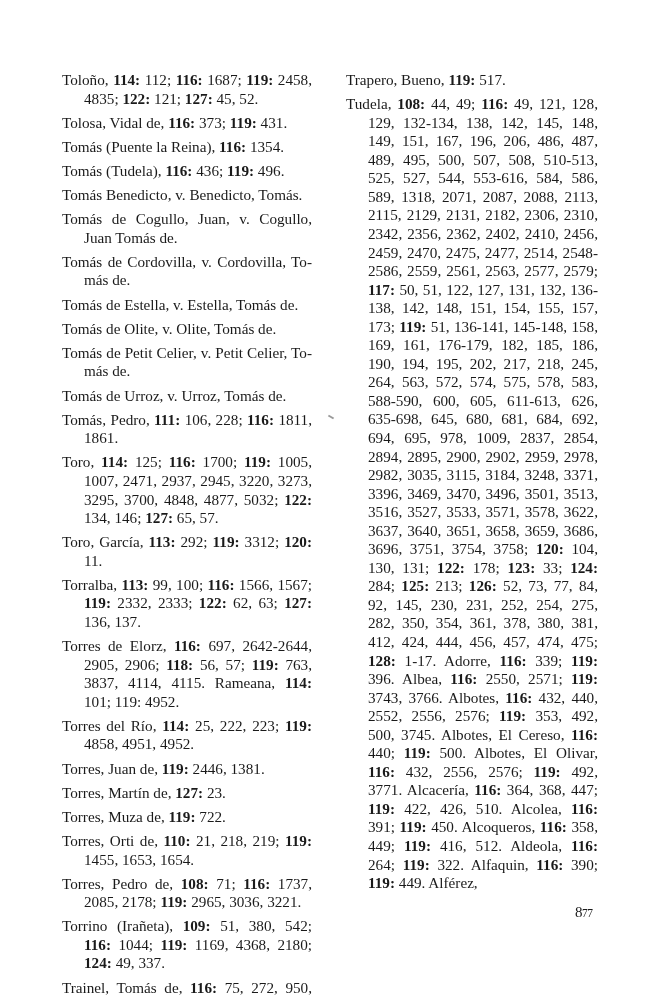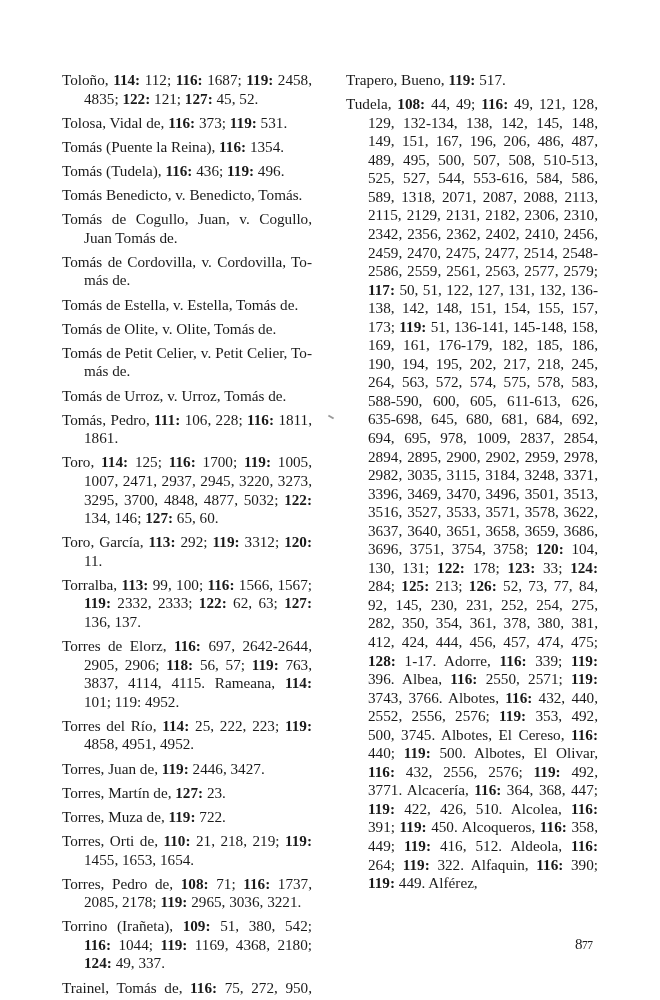--- a/index.html
+++ b/index.html
@@ -36,57 +36,56 @@
       margin: 0 0 5.6px 0;
       hyphens: manual;
     }
     .entry b { font-weight: bold; }
     .page-number {
       position: absolute;
       left: 575px;
       top: 904px;
       font-size: 15px;
       letter-spacing: -0.5px;
-      margin-top: 32px;
     }
     .page-number .osf { font-size: 11.5px; }
     .scan-mark {
       position: absolute;
       left: 328px;
       top: 416px;
       width: 6px;
       height: 2px;
       background: #555;
       transform: rotate(30deg);
       opacity: 0.6;
     }
   </style>
 </head>
 <body>
 
 <div class="page">
   <div class="column" id="col-left">
       <p class="entry"><span>Toloño, </span><b>114:</b><span> 112; </span><b>116:</b><span> 1687; </span><b>119:</b><span> 2458, 4835; </span><b>122:</b><span> 121; </span><b>127:</b><span> 45, 52.</span></p>
-      <p class="entry"><span>Tolosa, Vidal de, </span><b>116:</b><span> 373; </span><b>119:</b><span> 531.</span></p>
+      <p class="entry"><span>Tolosa, Vidal de, </span><b>116:</b><span> 373; </span><b>119:</b><span> 431.</span></p>
       <p class="entry"><span>Tomás (Puente la Reina), </span><b>116:</b><span> 1354.</span></p>
       <p class="entry"><span>Tomás (Tudela), </span><b>116:</b><span> 436; </span><b>119:</b><span> 496.</span></p>
       <p class="entry"><span>Tomás Benedicto, v. Benedicto, Tomás.</span></p>
       <p class="entry"><span>Tomás de Cogullo, Juan, v. Cogullo, Juan Tomás de.</span></p>
       <p class="entry"><span>Tomás de Cordovilla, v. Cordovilla, To­más de.</span></p>
       <p class="entry"><span>Tomás de Estella, v. Estella, Tomás de.</span></p>
       <p class="entry"><span>Tomás de Olite, v. Olite, Tomás de.</span></p>
       <p class="entry"><span>Tomás de Petit Celier, v. Petit Celier, To­más de.</span></p>
       <p class="entry"><span>Tomás de Urroz, v. Urroz, Tomás de.</span></p>
       <p class="entry"><span>Tomás, Pedro, </span><b>111:</b><span> 106, 228; </span><b>116:</b><span> 1811, 1861.</span></p>
-      <p class="entry"><span>Toro, </span><b>114:</b><span> 125; </span><b>116:</b><span> 1700; </span><b>119:</b><span> 1005, 1007, 2471, 2937, 2945, 3220, 3273, 3295, 3700, 4848, 4877, 5032; </span><b>122:</b><span> 134, 146; </span><b>127:</b><span> 65, 60.</span></p>
+      <p class="entry"><span>Toro, </span><b>114:</b><span> 125; </span><b>116:</b><span> 1700; </span><b>119:</b><span> 1005, 1007, 2471, 2937, 2945, 3220, 3273, 3295, 3700, 4848, 4877, 5032; </span><b>122:</b><span> 134, 146; </span><b>127:</b><span> 65, 57.</span></p>
       <p class="entry"><span>Toro, García, </span><b>113:</b><span> 292; </span><b>119:</b><span> 3312; </span><b>120:</b><span> 11.</span></p>
       <p class="entry"><span>Torralba, </span><b>113:</b><span> 99, 100; </span><b>116:</b><span> 1566, 1567; </span><b>119:</b><span> 2332, 2333; </span><b>122:</b><span> 62, 63; </span><b>127:</b><span> 136, 137.</span></p>
       <p class="entry"><span>Torres de Elorz, </span><b>116:</b><span> 697, 2642-2644, 2905, 2906; </span><b>118:</b><span> 56, 57; </span><b>119:</b><span> 763, 3837, 4114, 4115. Rameana, </span><b>114:</b><span> 101; 119: 4952.</span></p>
       <p class="entry"><span>Torres del Río, </span><b>114:</b><span> 25, 222, 223; </span><b>119:</b><span> 4858, 4951, 4952.</span></p>
-      <p class="entry"><span>Torres, Juan de, </span><b>119:</b><span> 2446, 3427.</span></p>
+      <p class="entry"><span>Torres, Juan de, </span><b>119:</b><span> 2446, 1381.</span></p>
       <p class="entry"><span>Torres, Martín de, </span><b>127:</b><span> 23.</span></p>
       <p class="entry"><span>Torres, Muza de, </span><b>119:</b><span> 722.</span></p>
       <p class="entry"><span>Torres, Orti de, </span><b>110:</b><span> 21, 218, 219; </span><b>119:</b><span> 1455, 1653, 1654.</span></p>
       <p class="entry"><span>Torres, Pedro de, </span><b>108:</b><span> 71; </span><b>116:</b><span> 1737, 2085, 2178; </span><b>119:</b><span> 2965, 3036, 3221.</span></p>
       <p class="entry"><span>Torrino (Irañeta), </span><b>109:</b><span> 51, 380, 542; </span><b>116:</b><span> 1044; </span><b>119:</b><span> 1169, 4368, 2180; </span><b>124:</b><span> 49, 337.</span></p>
       <p class="entry"><span>Trainel, Tomás de, </span><b>116:</b><span> 75, 272, 950, 2380, 2492, 2846; </span><b>117:</b><span> 76; </span><b>118:</b><span> 225; </span><b>119:</b></p>
     </div>
   <div class="column" id="col-right">
       <p class="entry"><span>Trapero, Bueno, </span><b>119:</b><span> 517.</span></p>
       <p class="entry"><span>Tudela, </span><b>108:</b><span> 44, 49; </span><b>116:</b><span> 49, 121, 128, 129, 132-134, 138, 142, 145, 148, 149, 151, 167, 196, 206, 486, 487, 489, 495, 500, 507, 508, 510-513, 525, 527, 544, 553-616, 584, 586, 589, 1318, 2071, 2087, 2088, 2113, 2115, 2129, 2131, 2182, 2306, 2310, 2342, 2356, 2362, 2402, 2410, 2456, 2459, 2470, 2475, 2477, 2514, 2548-2586, 2559, 2561, 2563, 2577, 2579; </span><b>117:</b><span> 50, 51, 122, 127, 131, 132, 136-138, 142, 148, 151, 154, 155, 157, 173; </span><b>119:</b><span> 51, 136-141, 145-148, 158, 169, 161, 176-179, 182, 185, 186, 190, 194, 195, 202, 217, 218, 245, 264, 563, 572, 574, 575, 578, 583, 588-590, 600, 605, 611-613, 626, 635-698, 645, 680, 681, 684, 692, 694, 695, 978, 1009, 2837, 2854, 2894, 2895, 2900, 2902, 2959, 2978, 2982, 3035, 3115, 3184, 3248, 3371, 3396, 3469, 3470, 3496, 3501, 3513, 3516, 3527, 3533, 3571, 3578, 3622, 3637, 3640, 3651, 3658, 3659, 3686, 3696, 3751, 3754, 3758; </span><b>120:</b><span> 104, 130, 131; </span><b>122:</b><span> 178; </span><b>123:</b><span> 33; </span><b>124:</b><span> 284; </span><b>125:</b><span> 213; </span><b>126:</b><span> 52, 73, 77, 84, 92, 145, 230, 231, 252, 254, 275, 282, 350, 354, 361, 378, 380, 381, 412, 424, 444, 456, 457, 474, 475; </span><b>128:</b><span> 1-17. Adorre, </span><b>116:</b><span> 339; </span><b>119:</b><span> 396. Albea, </span><b>116:</b><span> 2550, 2571; </span><b>119:</b><span> 3743, 3766. Albotes, </span><b>116:</b><span> 432, 440, 2552, 2556, 2576; </span><b>119:</b><span> 353, 492, 500, 3745. Albotes, El Cereso, </span><b>116:</b><span> 440; </span><b>119:</b><span> 500. Albotes, El Olivar, </span><b>116:</b><span> 432, 2556, 2576; </span><b>119:</b><span> 492, 3771. Alcacería, </span><b>116:</b><span> 364, 368, 447; </span><b>119:</b><span> 422, 426, 510. Alcolea, </span><b>116:</b><span> 391; </span><b>119:</b><span> 450. Alcoqueros, </span><b>116:</b><span> 358, 449; </span><b>119:</b><span> 416, 512. Al­deola, </span><b>116:</b><span> 264; </span><b>119:</b><span> 322. Alfa­quin, </span><b>116:</b><span> 390; </span><b>119:</b><span> 449. Alférez,</span></p>

